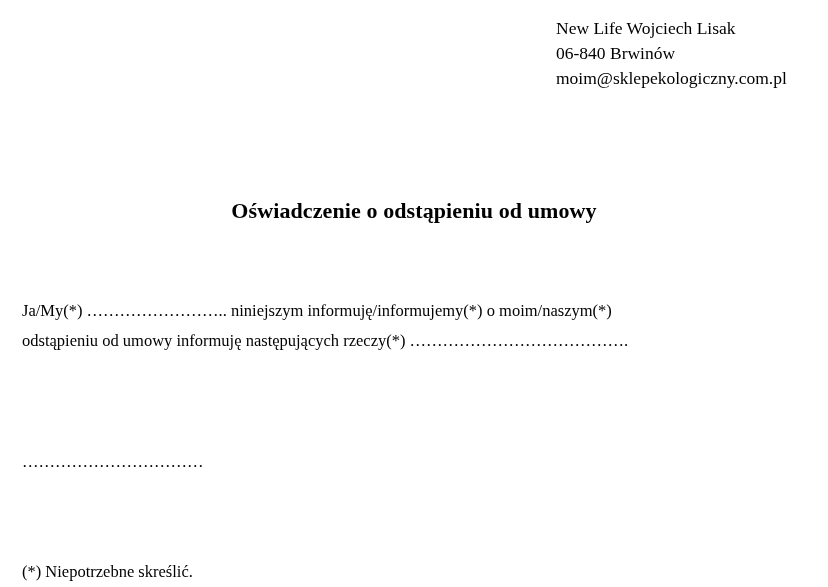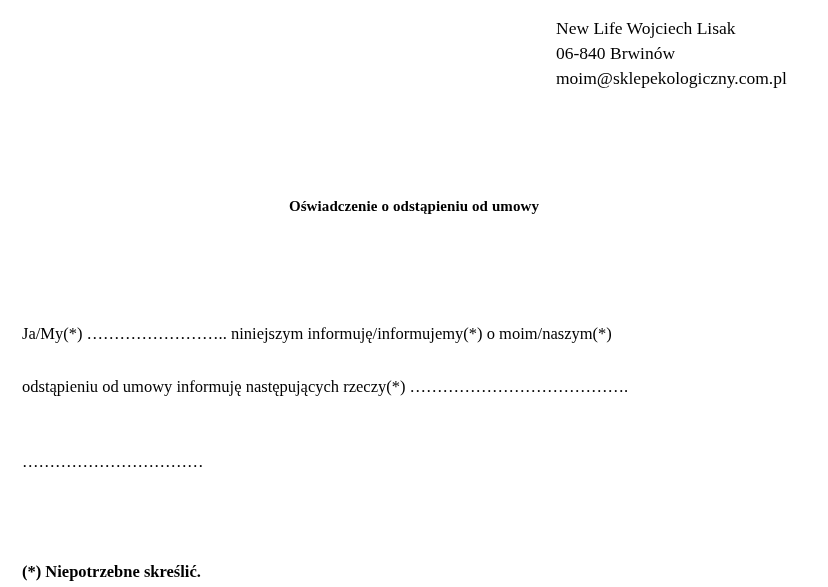--- a/index.html
+++ b/index.html
@@ -38,38 +38,37 @@
     display: block;
   }
 
   
   .doc-title {
     position: absolute;
     left: 0;
     top: 198px;
     width: 828px;
     text-align: center;
-    font-size: 15px;
+    font-size: 22px;
     font-weight: bold;
     letter-spacing: 0.1px;
   }
 
   
   .body-block {
     position: absolute;
     left: 22px;
     top: 296px;
     width: 790px;
     font-size: 16.5px;
     line-height: 30px;
   }
   .body-line {
     display: block;
     white-space: nowrap;
-    margin-top: 23px;
   }
 
   
   .signature-block {
     position: absolute;
     left: 22px;
     top: 448px;
     width: 500px;
     font-size: 16.5px;
     line-height: 27px;
@@ -80,21 +79,20 @@
   }
 
   
   .footnote {
     position: absolute;
     left: 22px;
     top: 562px;
     width: 500px;
     font-size: 16.5px;
     white-space: nowrap;
-    font-weight: bold;
   }
 </style>
 </head>
 <body>
 
 <div class="page">
 
   <div class="address-block">
     <span class="address-line">New Life Wojciech Lisak</span>
     <span class="address-line">06-840 Brwinów</span>

